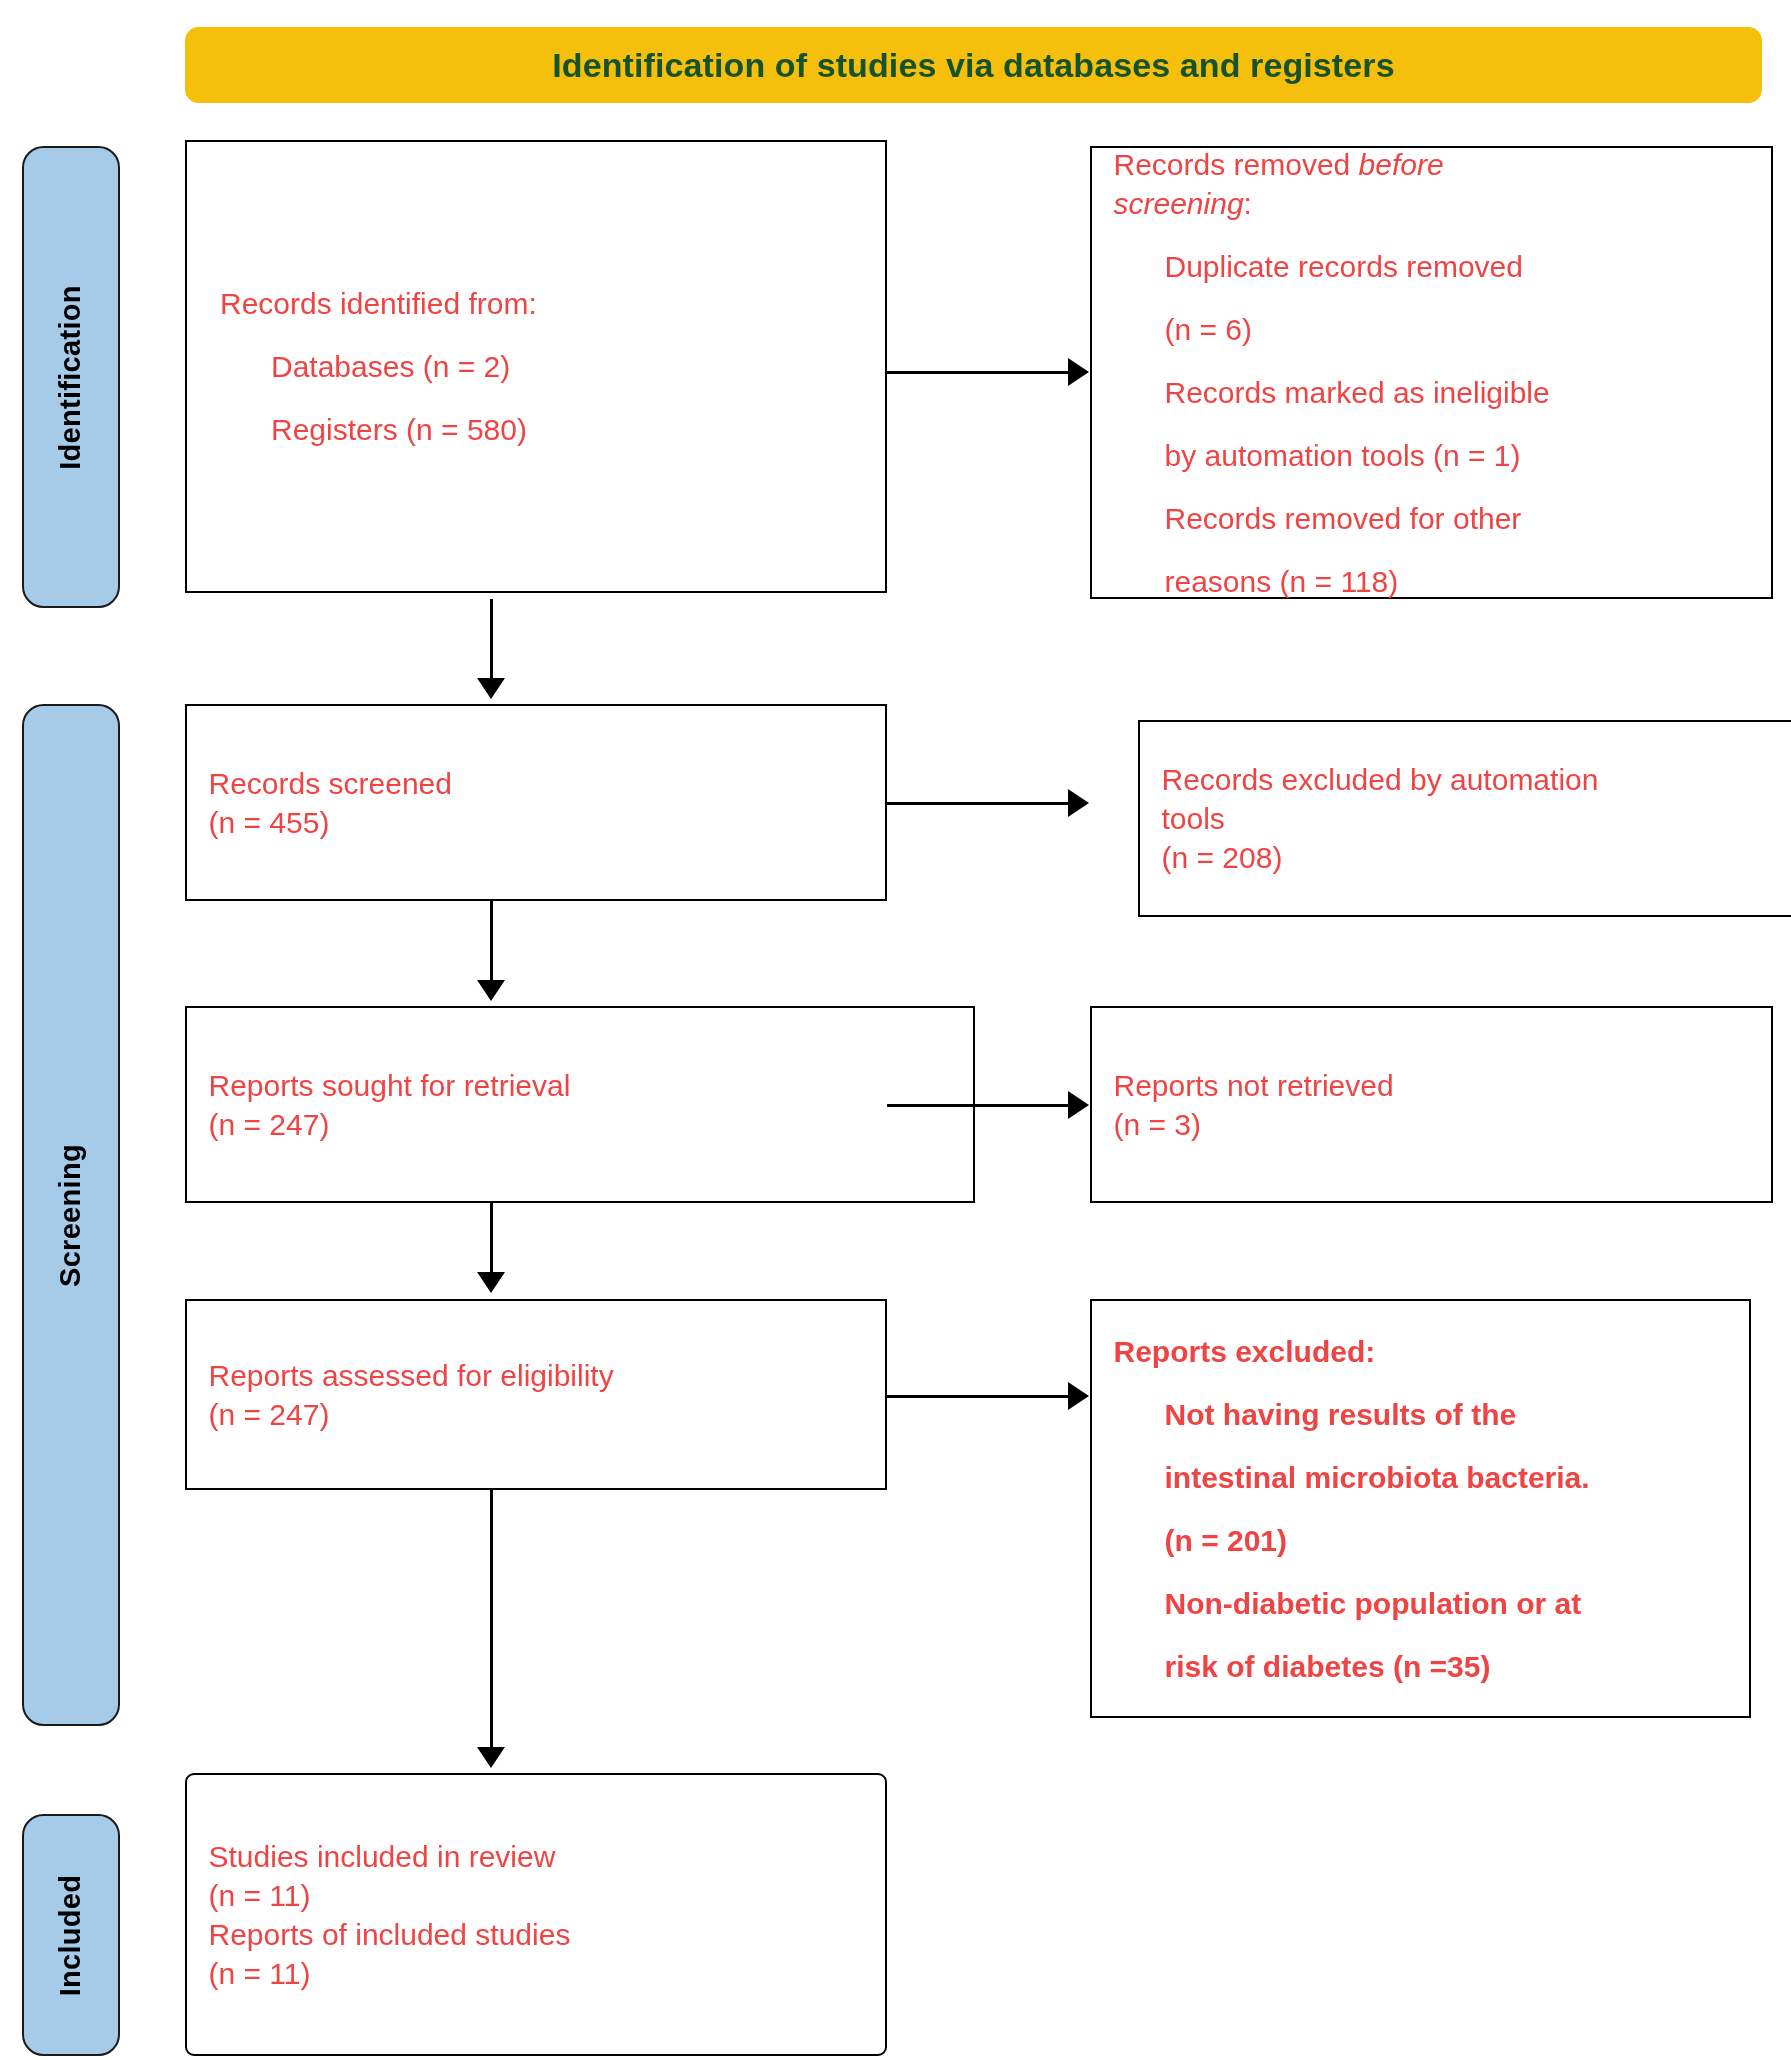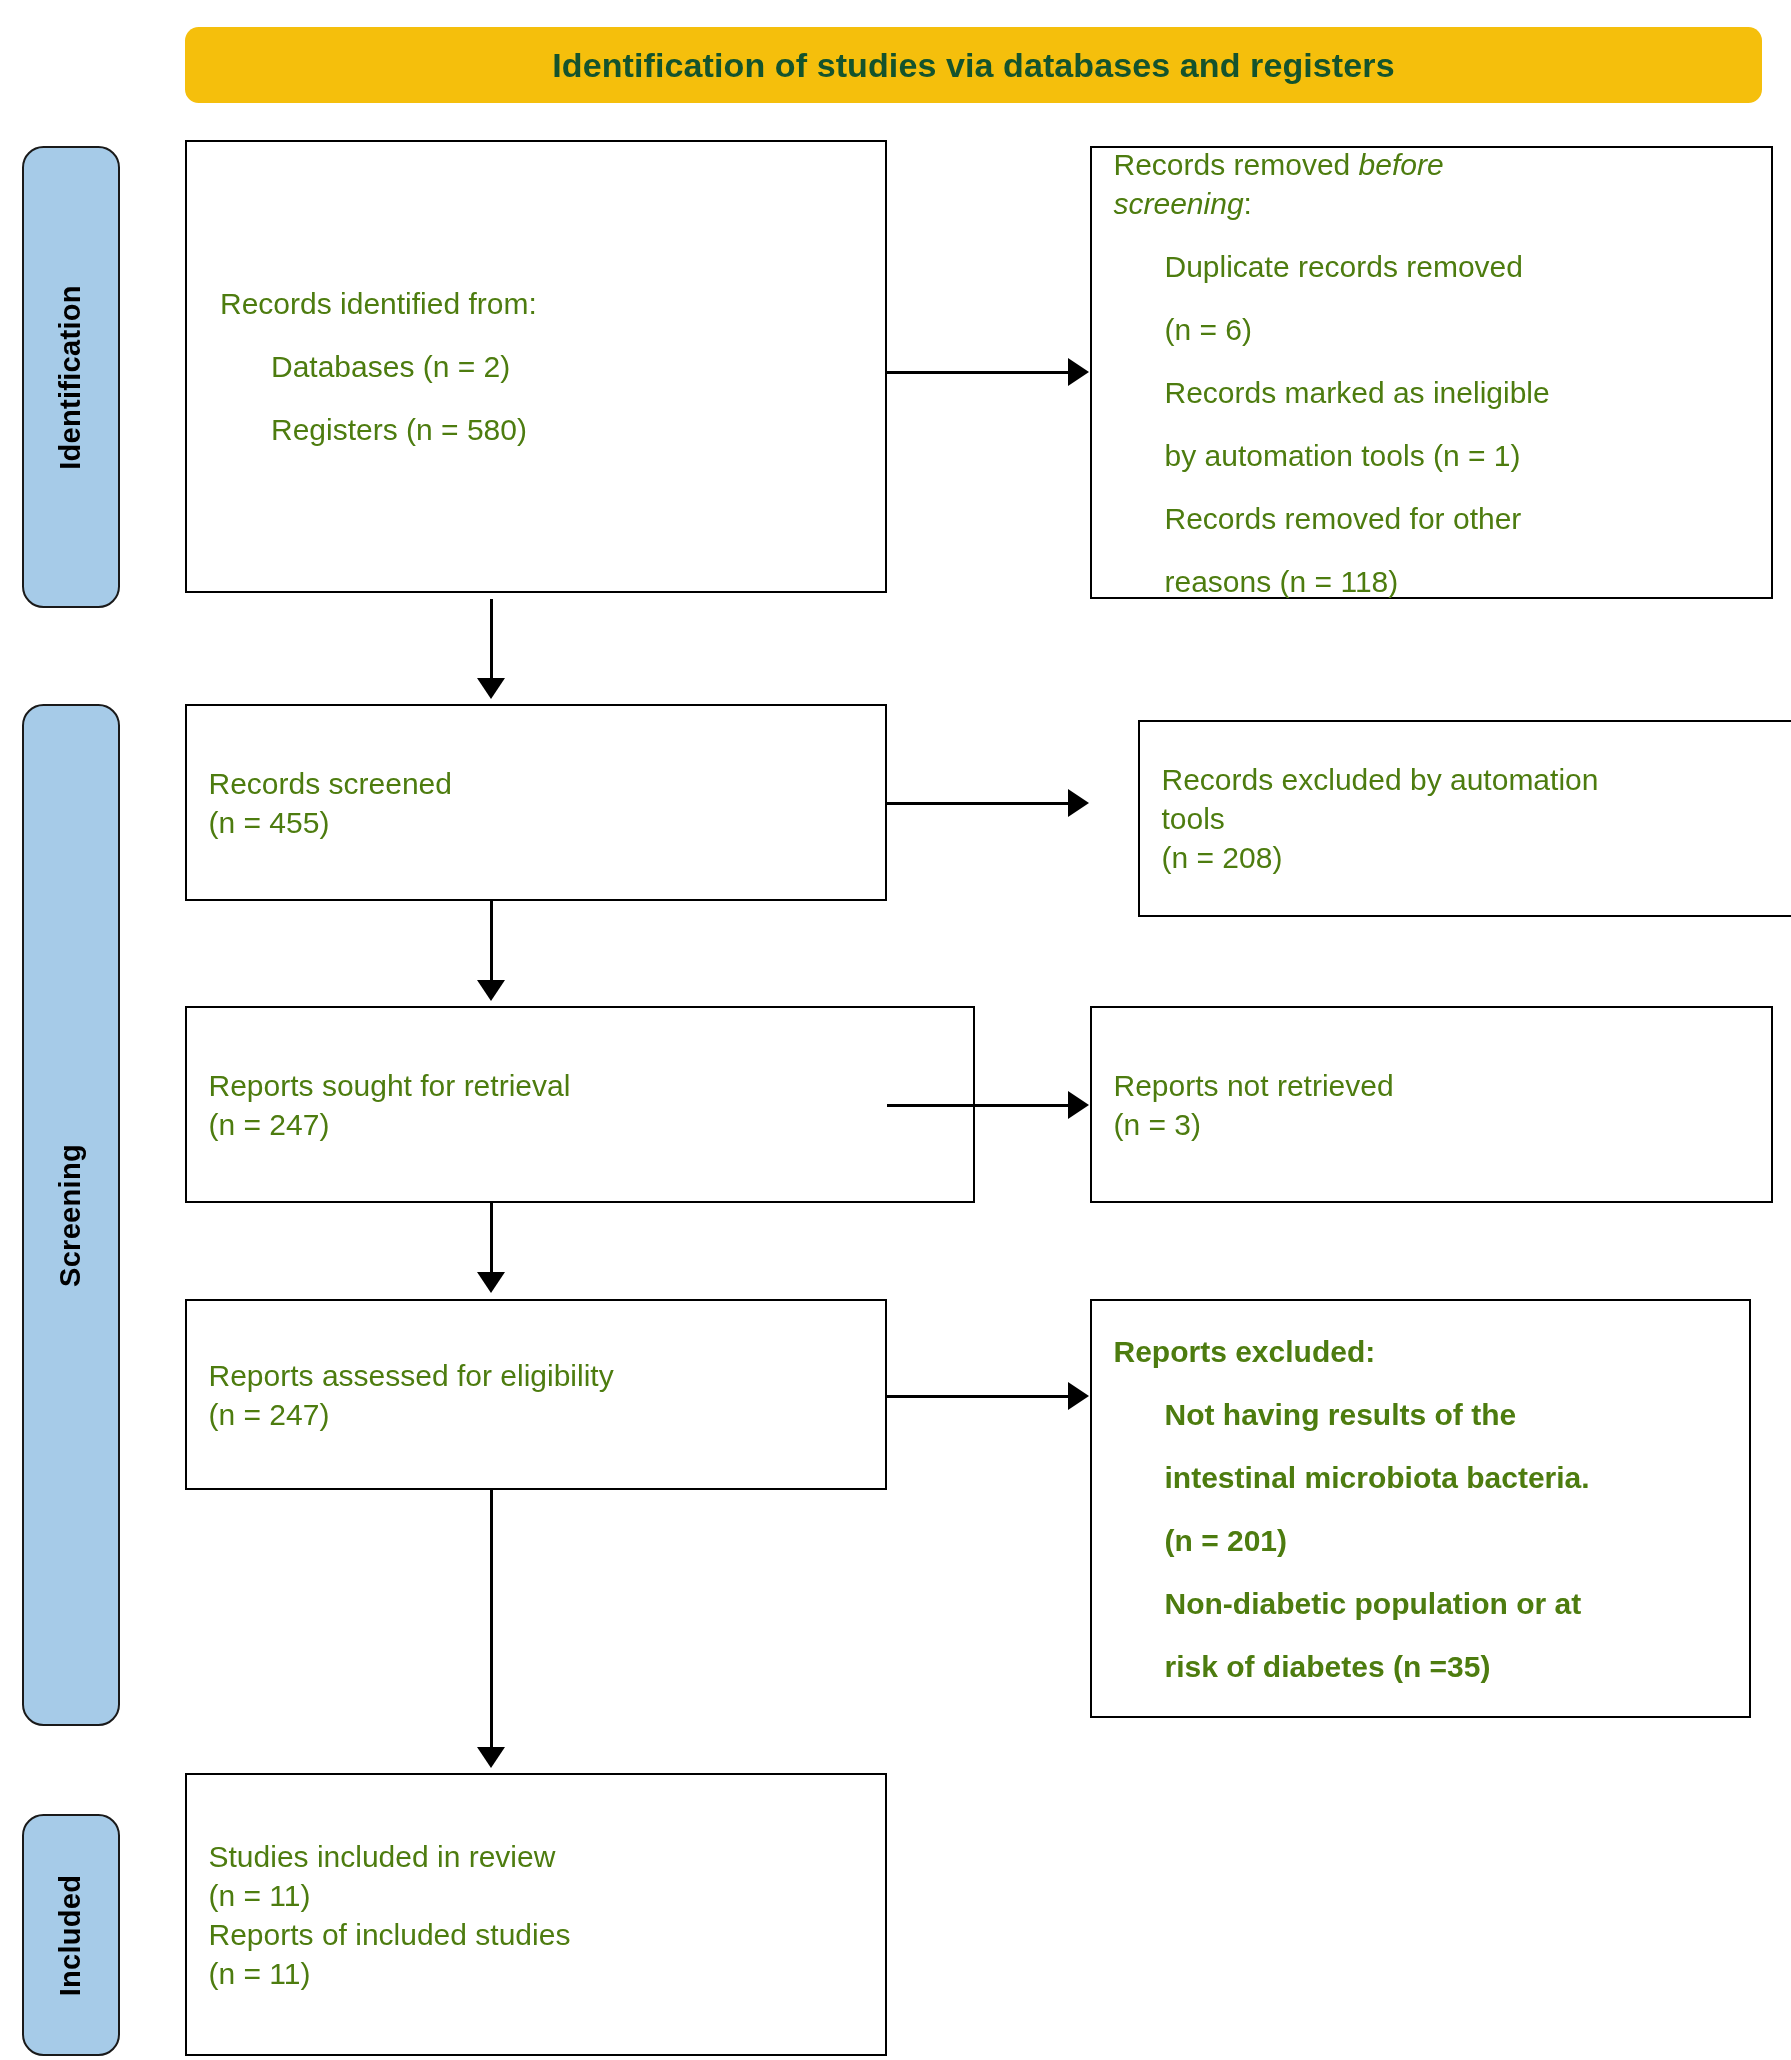--- a/index.html
+++ b/index.html
@@ -73,21 +73,21 @@
     align-items: center;
   }
   .box-inner {
     padding: 0 21.5px;
     width: 100%;
     box-sizing: border-box;
   }
   .box-line {
     font-size: 30px;
     line-height: 1.30;
-    color: #4d7c0f;
+    color: #ef4444;
     white-space: pre-wrap;
   }
   .box-line.indent { padding-left: 51px; margin-top: 24px; }
   .ital { font-style: italic; }
 
   
   .box-inner.b1 { padding-left: 33px; }
 
   
   .v-arrow {
@@ -221,21 +221,21 @@
       <div class="box-line indent">Not having results of the</div>
       <div class="box-line indent">intestinal microbiota bacteria.</div>
       <div class="box-line indent">(n = 201)</div>
       <div class="box-line indent">Non-diabetic population or at</div>
       <div class="box-line indent">risk of diabetes (n =35)</div>
     </div>
   </div>
 
   <div class="v-arrow" style="left:490px; top:1490px; height:261px;"></div>
 
-  <div class="box" style="left:185px; top:1773px; width:702px; height:283px;">
+  <div class="box" style="left:185px; top:1773px; width:702px; height:283px;border-radius:9px;">
     <div class="box-inner">
       <div class="box-line">Studies included in review</div>
       <div class="box-line">(n = 11)</div>
       <div class="box-line">Reports of included studies</div>
       <div class="box-line">(n = 11)</div>
     </div>
   </div>
 
 </div>
 

